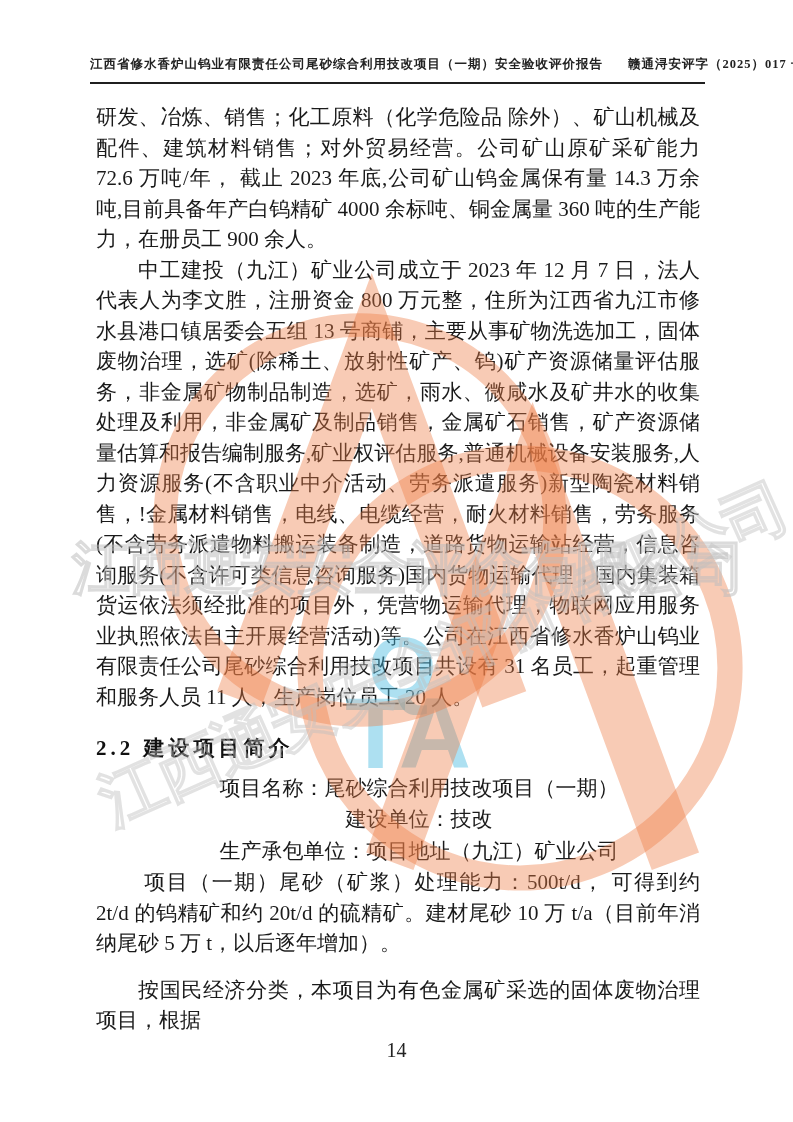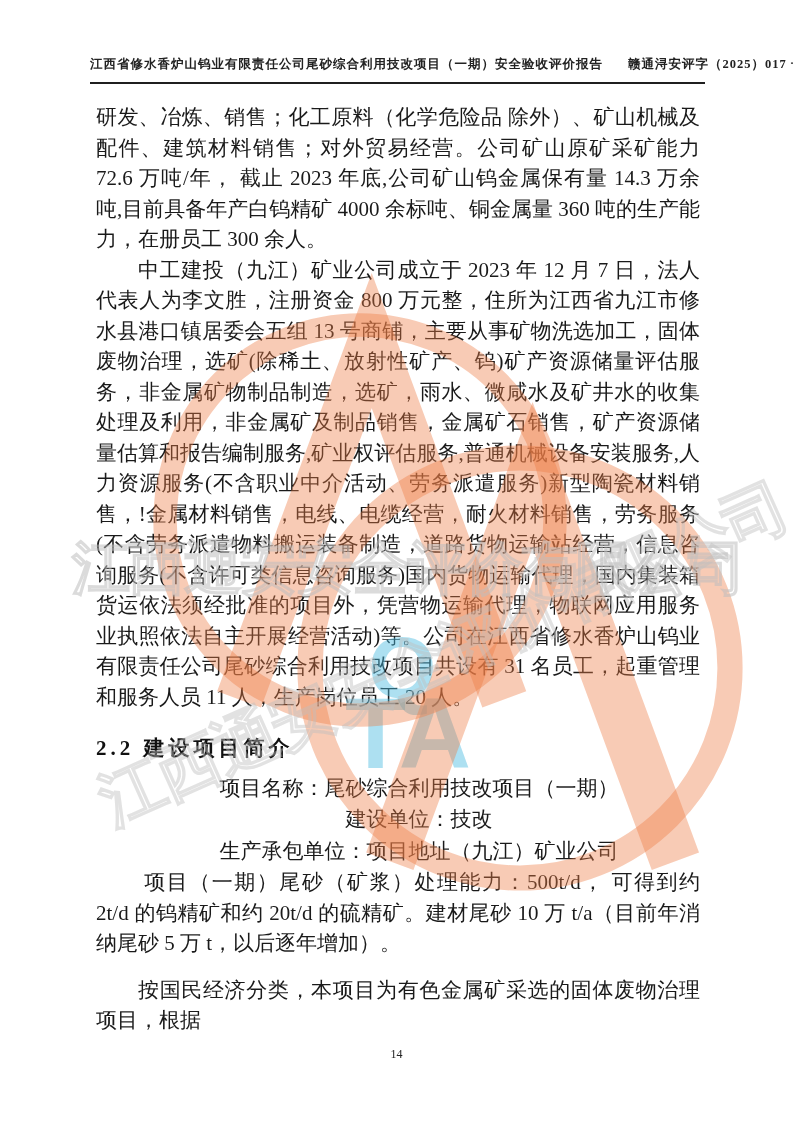--- a/index.html
+++ b/index.html
@@ -33,21 +33,21 @@
     margin:21px 0 9px 0;
     font-size:21px;font-weight:bold;letter-spacing:4px;
     text-indent:0;color:#111;
   }
   .body p.item{text-indent:0;padding-left:2em;line-height:31.5px;text-align:center;}
   .body p.cap{text-indent:2.3em;}
   .body p.cls{text-indent:2em;margin-top:16px;}
   
   .pageno{
     position:absolute;left:0;right:0;bottom:60px;
-    text-align:center;font-size:12px;color:#222;
+    text-align:center;font-size:20px;color:#222;
   }
   
   .wm{
     position:absolute;left:0;top:0;width:793px;height:1122px;
     pointer-events:none;z-index:5;
   }
   .wm-qta{
     font-family:"Liberation Sans","DejaVu Sans",sans-serif;
     font-weight:bold;
   }
@@ -59,21 +59,21 @@
 </head>
 <body>
 
 <div class="page">
 
   <div class="hdr">
     <span>江西省修水香炉山钨业有限责任公司尾砂综合利用技改项目（一期）安全验收评价报告</span><span class="gap"></span><span>赣通浔安评字（2025）017 号</span>
   </div>
 
   <div class="body">
-    <p class="noindent">研发、冶炼、销售；化工原料（化学危险品 除外）、矿山机械及配件、建筑材料销售；对外贸易经营。公司矿山原矿采矿能力 72.6 万吨/年， 截止 2023 年底,公司矿山钨金属保有量 14.3 万余吨,目前具备年产白钨精矿 4000 余标吨、铜金属量 360 吨的生产能力，在册员工 300 余人。</p>
+    <p class="noindent">研发、冶炼、销售；化工原料（化学危险品 除外）、矿山机械及配件、建筑材料销售；对外贸易经营。公司矿山原矿采矿能力 72.6 万吨/年， 截止 2023 年底,公司矿山钨金属保有量 14.3 万余吨,目前具备年产白钨精矿 4000 余标吨、铜金属量 360 吨的生产能力，在册员工 900 余人。</p>
     <p>中工建投（九江）矿业公司成立于 2023 年 12 月 7 日，法人代表人为李文胜，注册资金 800 万元整，住所为江西省九江市修水县港口镇居委会五组 13 号商铺，主要从事矿物洗选加工，固体废物治理，选矿(除稀土、放射性矿产、钨)矿产资源储量评估服务，非金属矿物制品制造，选矿，雨水、微咸水及矿井水的收集处理及利用，非金属矿及制品销售，金属矿石销售，矿产资源储量估算和报告编制服务,矿业权评估服务,普通机械设备安装服务,人力资源服务(不含职业中介活动、劳务派遣服务)新型陶瓷材料销售，!金属材料销售，电线、电缆经营，耐火材料销售，劳务服务(不含劳务派遣物料搬运装备制造，道路货物运输站经营，信息咨询服务(不含许可类信息咨询服务)国内货物运输代理，国内集装箱货运依法须经批准的项目外，凭营物运输代理，物联网应用服务业执照依法自主开展经营活动)等。公司在江西省修水香炉山钨业有限责任公司尾砂综合利用技改项目共设有 31 名员工，起重管理和服务人员 11 人，生产岗位员工 20 人。</p>
     <h2>2.2 建设项目简介</h2>
     <p class="item">项目名称：尾砂综合利用技改项目（一期）</p>
     <p class="item">建设单位：技改</p>
     <p class="item">生产承包单位：项目地址（九江）矿业公司</p>
     <p class="cap">项目（一期）尾砂（矿浆）处理能力：500t/d， 可得到约 2t/d 的钨精矿和约 20t/d 的硫精矿。建材尾砂 10 万 t/a（目前年消纳尾砂 5 万 t，以后逐年增加）。</p>
     <p class="cls">按国民经济分类，本项目为有色金属矿采选的固体废物治理项目，根据</p>
   </div>
 
   <div class="pageno">14</div>

